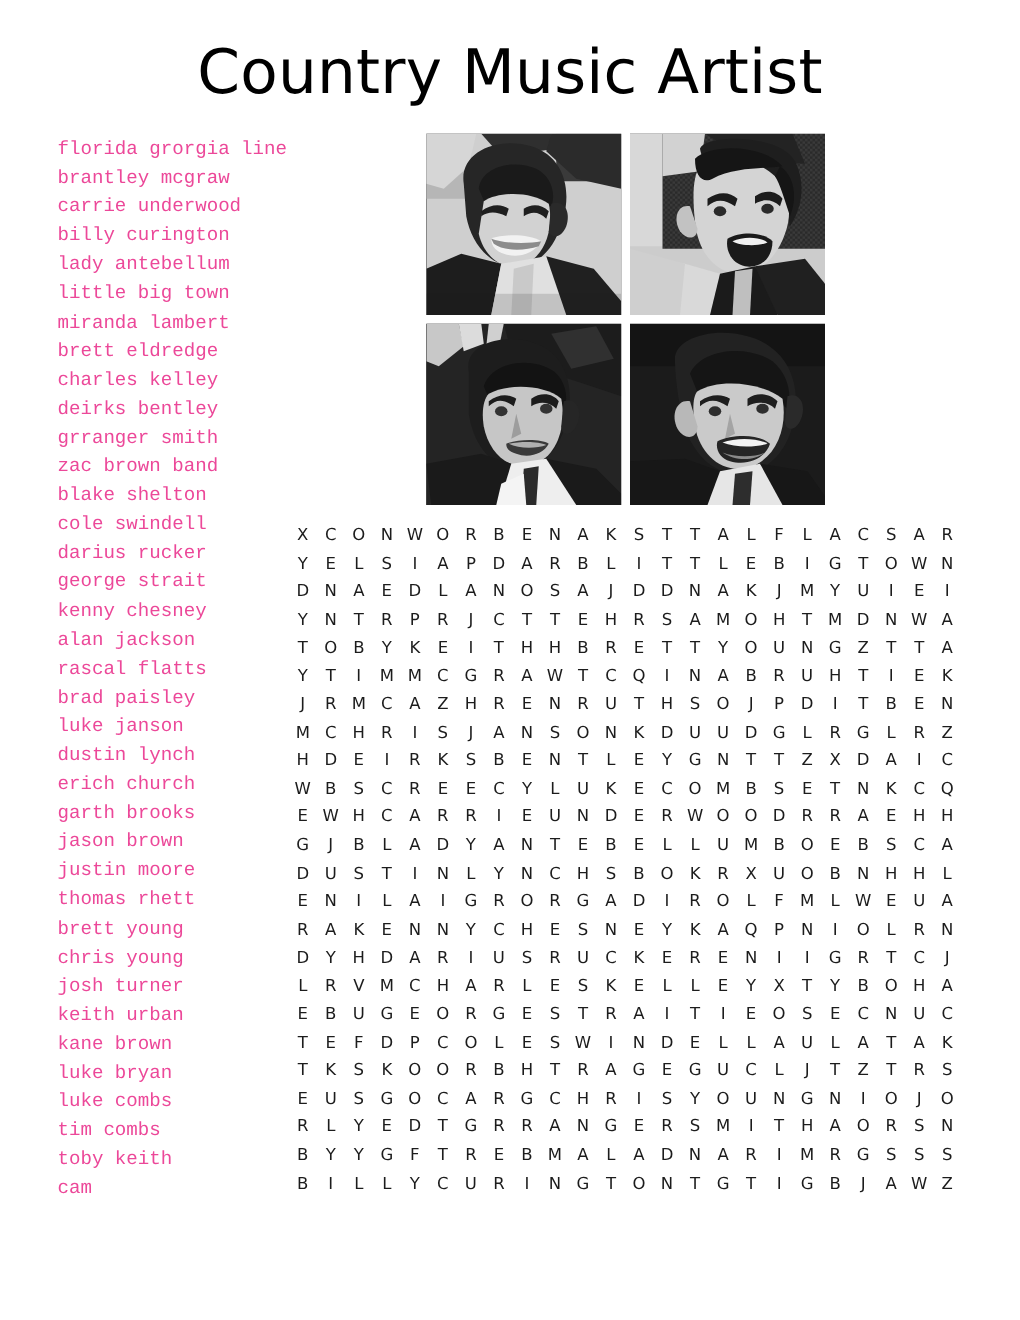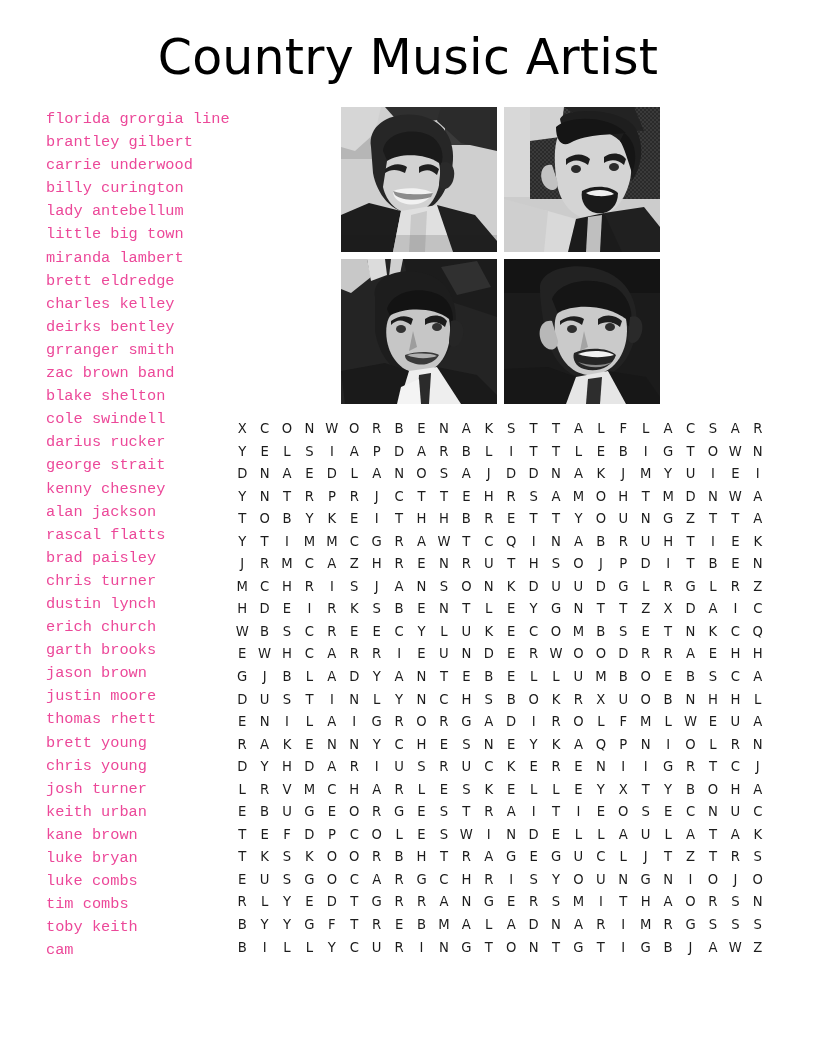--- a/index.html
+++ b/index.html
@@ -102,40 +102,40 @@
 </head>
 <body>
 
 <div class="page">
 
   <div class="title">Country Music Artist</div>
 
   <div class="wordlist">
     <ul>
         <li>florida grorgia line</li>
-        <li>brantley gilbert</li>
+        <li>brantley mcgraw</li>
         <li>carrie underwood</li>
         <li>billy curington</li>
         <li>lady antebellum</li>
         <li>little big town</li>
         <li>miranda lambert</li>
         <li>brett eldredge</li>
         <li>charles kelley</li>
         <li>deirks bentley</li>
         <li>grranger smith</li>
         <li>zac brown band</li>
         <li>blake shelton</li>
         <li>cole swindell</li>
         <li>darius rucker</li>
         <li>george strait</li>
         <li>kenny chesney</li>
         <li>alan jackson</li>
         <li>rascal flatts</li>
         <li>brad paisley</li>
-        <li>chris turner</li>
+        <li>luke janson</li>
         <li>dustin lynch</li>
         <li>erich church</li>
         <li>garth brooks</li>
         <li>jason brown</li>
         <li>justin moore</li>
         <li>thomas rhett</li>
         <li>brett young</li>
         <li>chris young</li>
         <li>josh turner</li>
         <li>keith urban</li>

